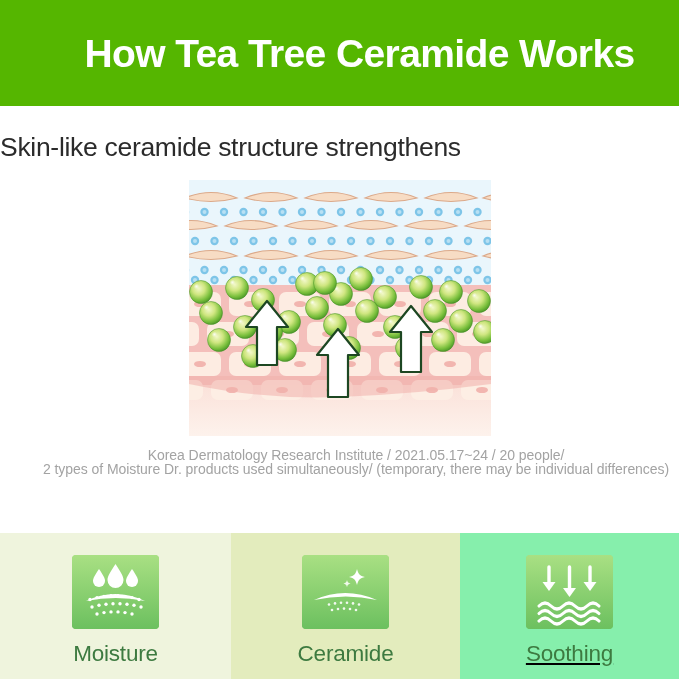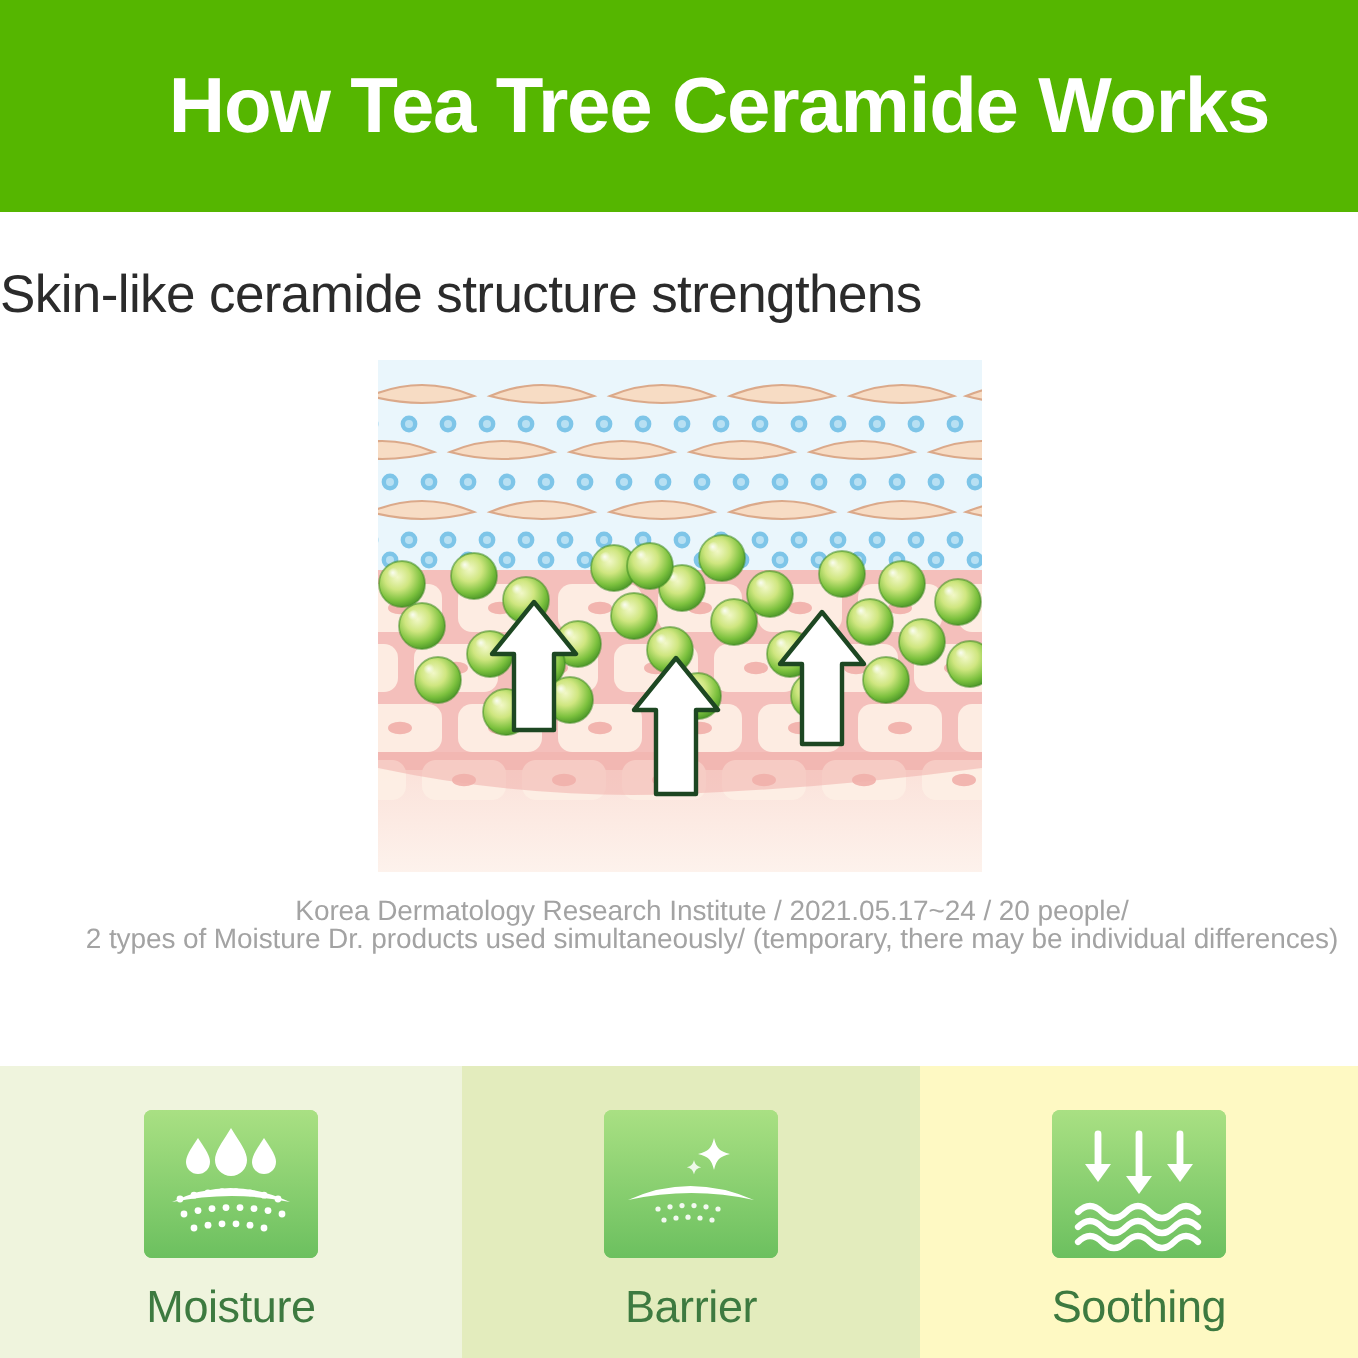--- a/index.html
+++ b/index.html
@@ -91,21 +91,21 @@
   .benefit {
     display: flex;
     flex-direction: column;
     align-items: center;
     justify-content: flex-start;
     box-sizing: border-box;
     padding-top: 22px;
   }
   .benefit.p1 { width: 231px; background: #eff4dd; }
   .benefit.p2 { width: 229px; background: #e3ecbd; }
-  .benefit.p3 { width: 219px; background: #fef9c3; }
+  .benefit.p3 { width: 219px; background: #86efac; text-decoration: underline; }
 
   .benefit-icon {
     width: 87px;
     height: 74px;
     border-radius: 4px;
     background: linear-gradient(to bottom, #a4dd7e 0%, #8ed06e 45%, #6fc263 100%);
     display: block;
   }
   .benefit-label {
     margin-top: 14px;
@@ -525,21 +525,21 @@
           <circle cx="45" cy="47.8" r="1.3"></circle>
         <circle cx="51" cy="48.4" r="1.3"></circle>
           <circle cx="57" cy="49.5" r="1.3"></circle>
         <circle cx="30" cy="55" r="1.3"></circle>
           <circle cx="36" cy="54" r="1.3"></circle>
         <circle cx="42" cy="53.6" r="1.3"></circle>
           <circle cx="48" cy="54" r="1.3"></circle>
         <circle cx="54" cy="55" r="1.3"></circle>
       </g>
     </svg>
-    <div class="benefit-label">Barrier</div>
+    <div class="benefit-label">Ceramide</div>
   </div>
 
   <div class="benefit p3">
     <svg class="benefit-icon" viewBox="0 0 87 74">
       <defs>
         <linearGradient id="ig3" x1="0" y1="0" x2="0" y2="1">
           <stop offset="0%" stop-color="#a9e083"></stop>
           <stop offset="100%" stop-color="#6cc05f"></stop>
         </linearGradient>
       </defs>

